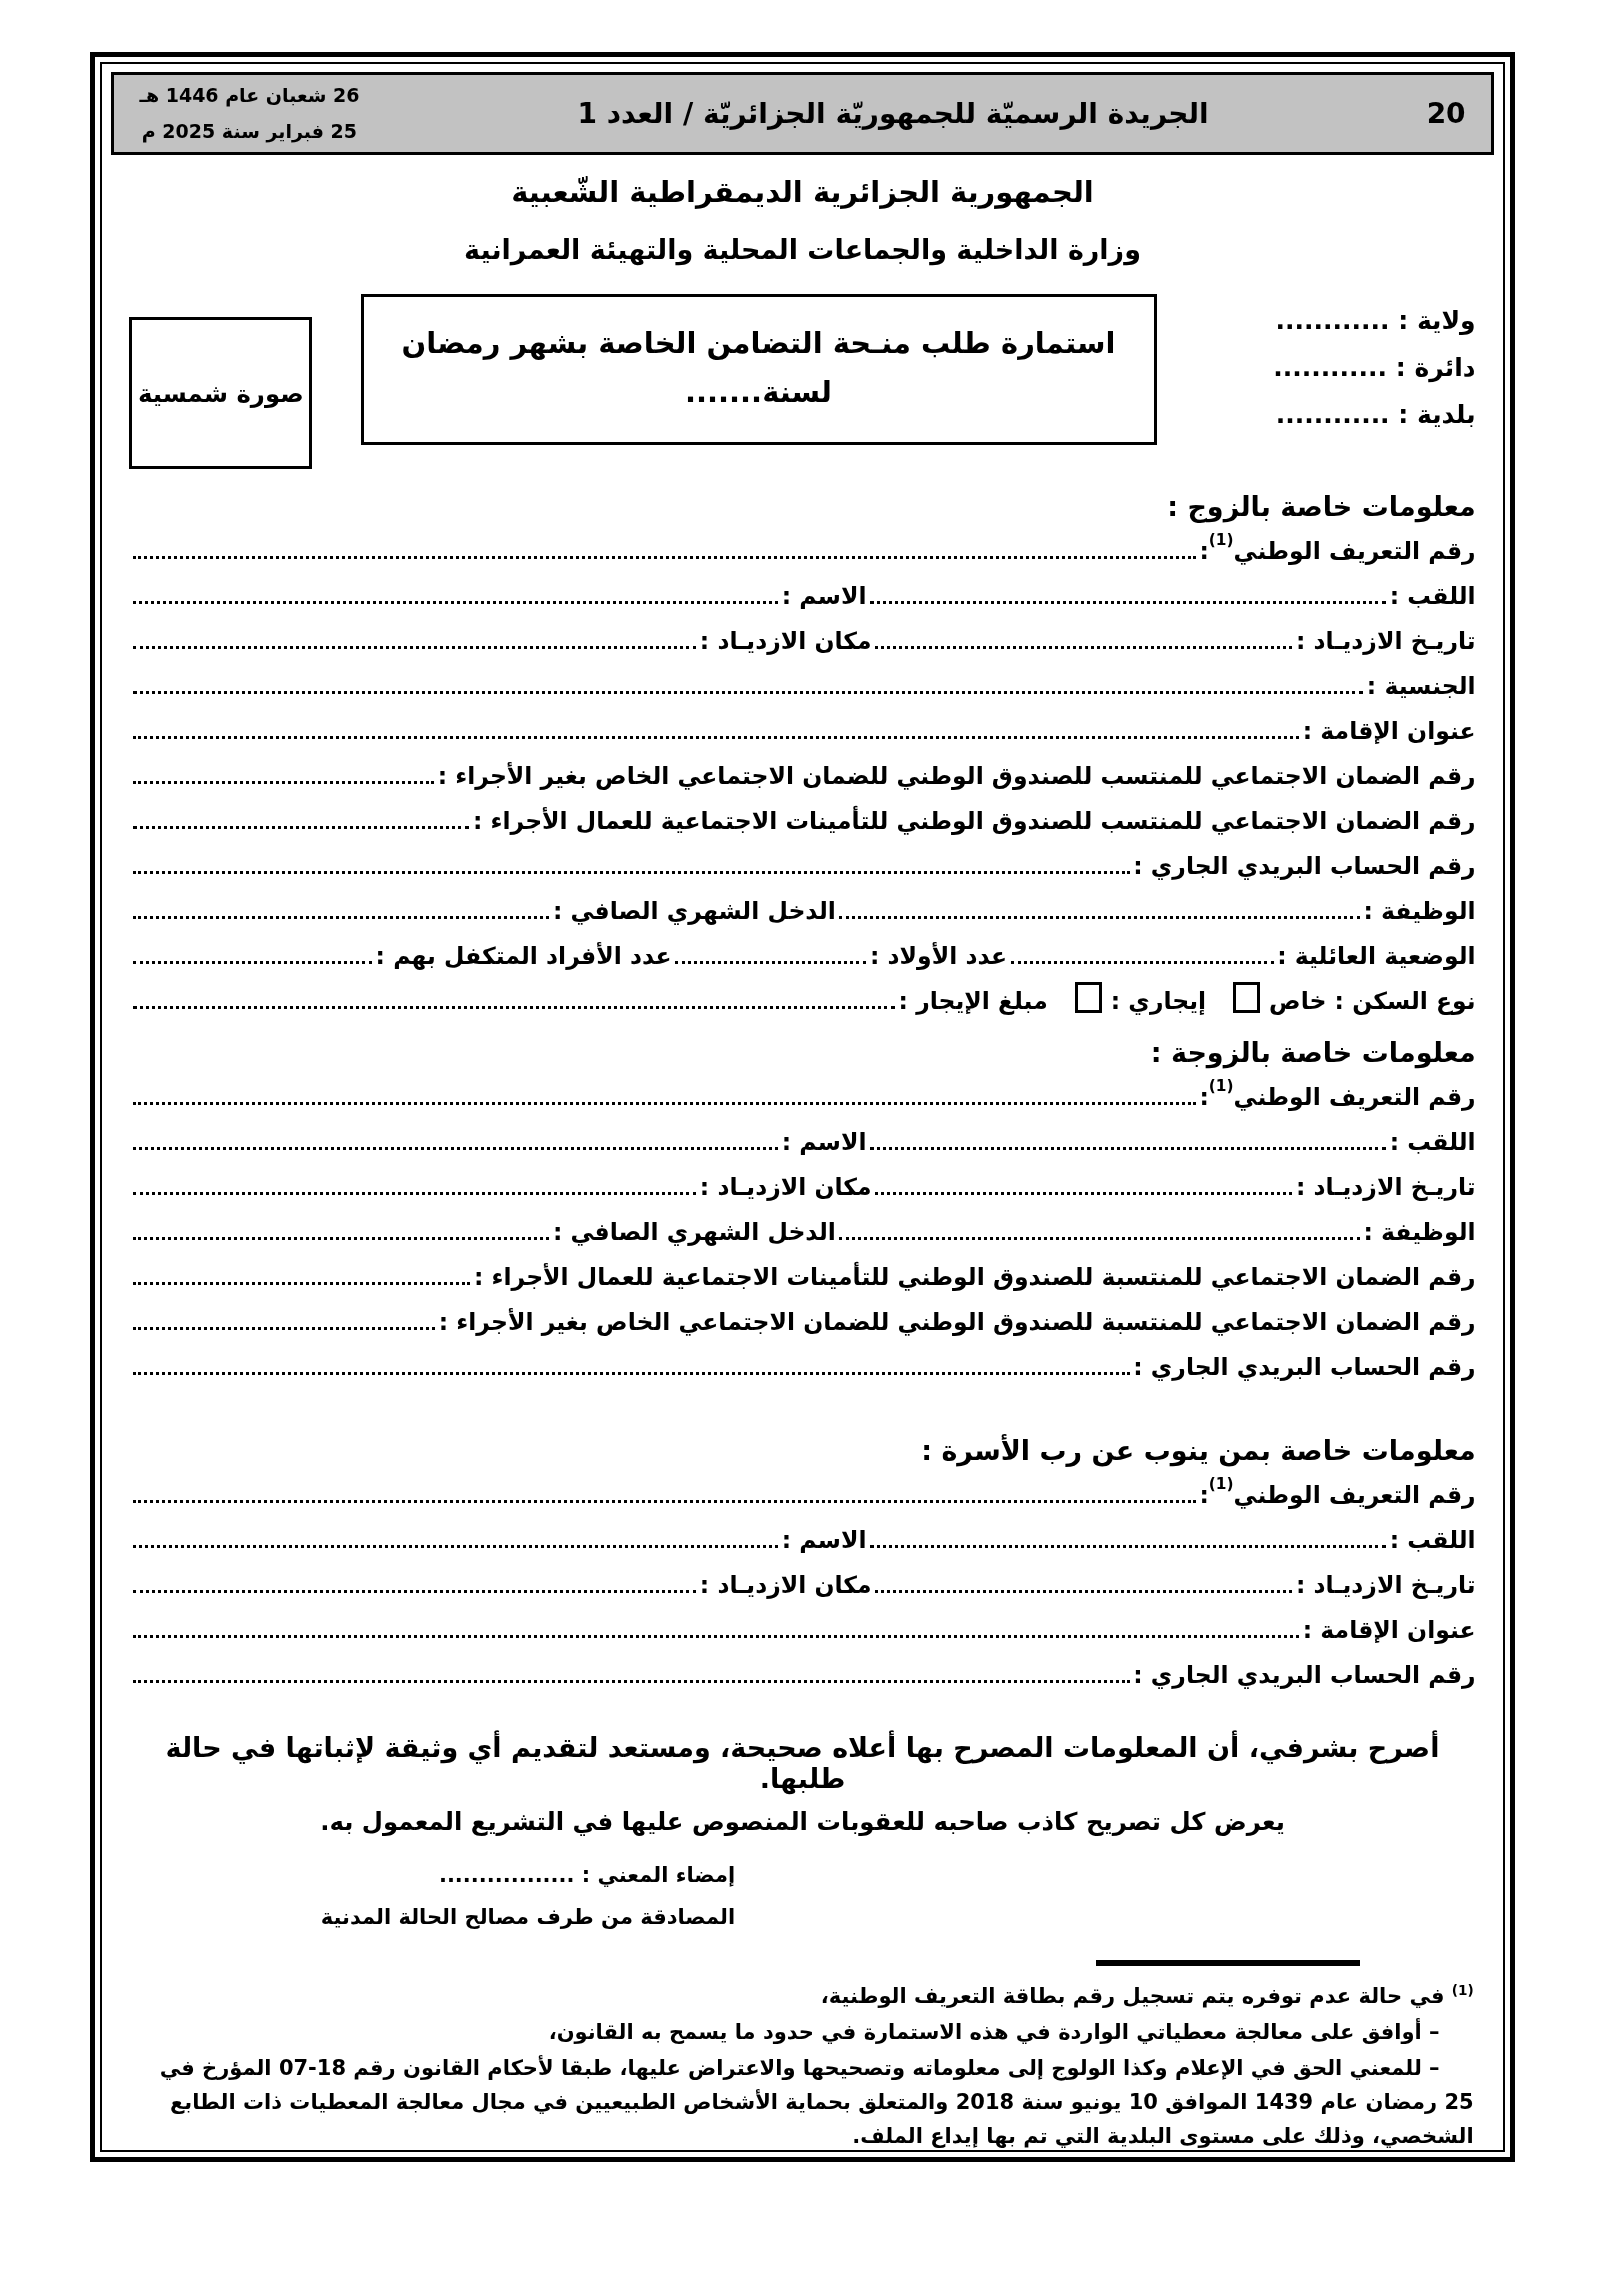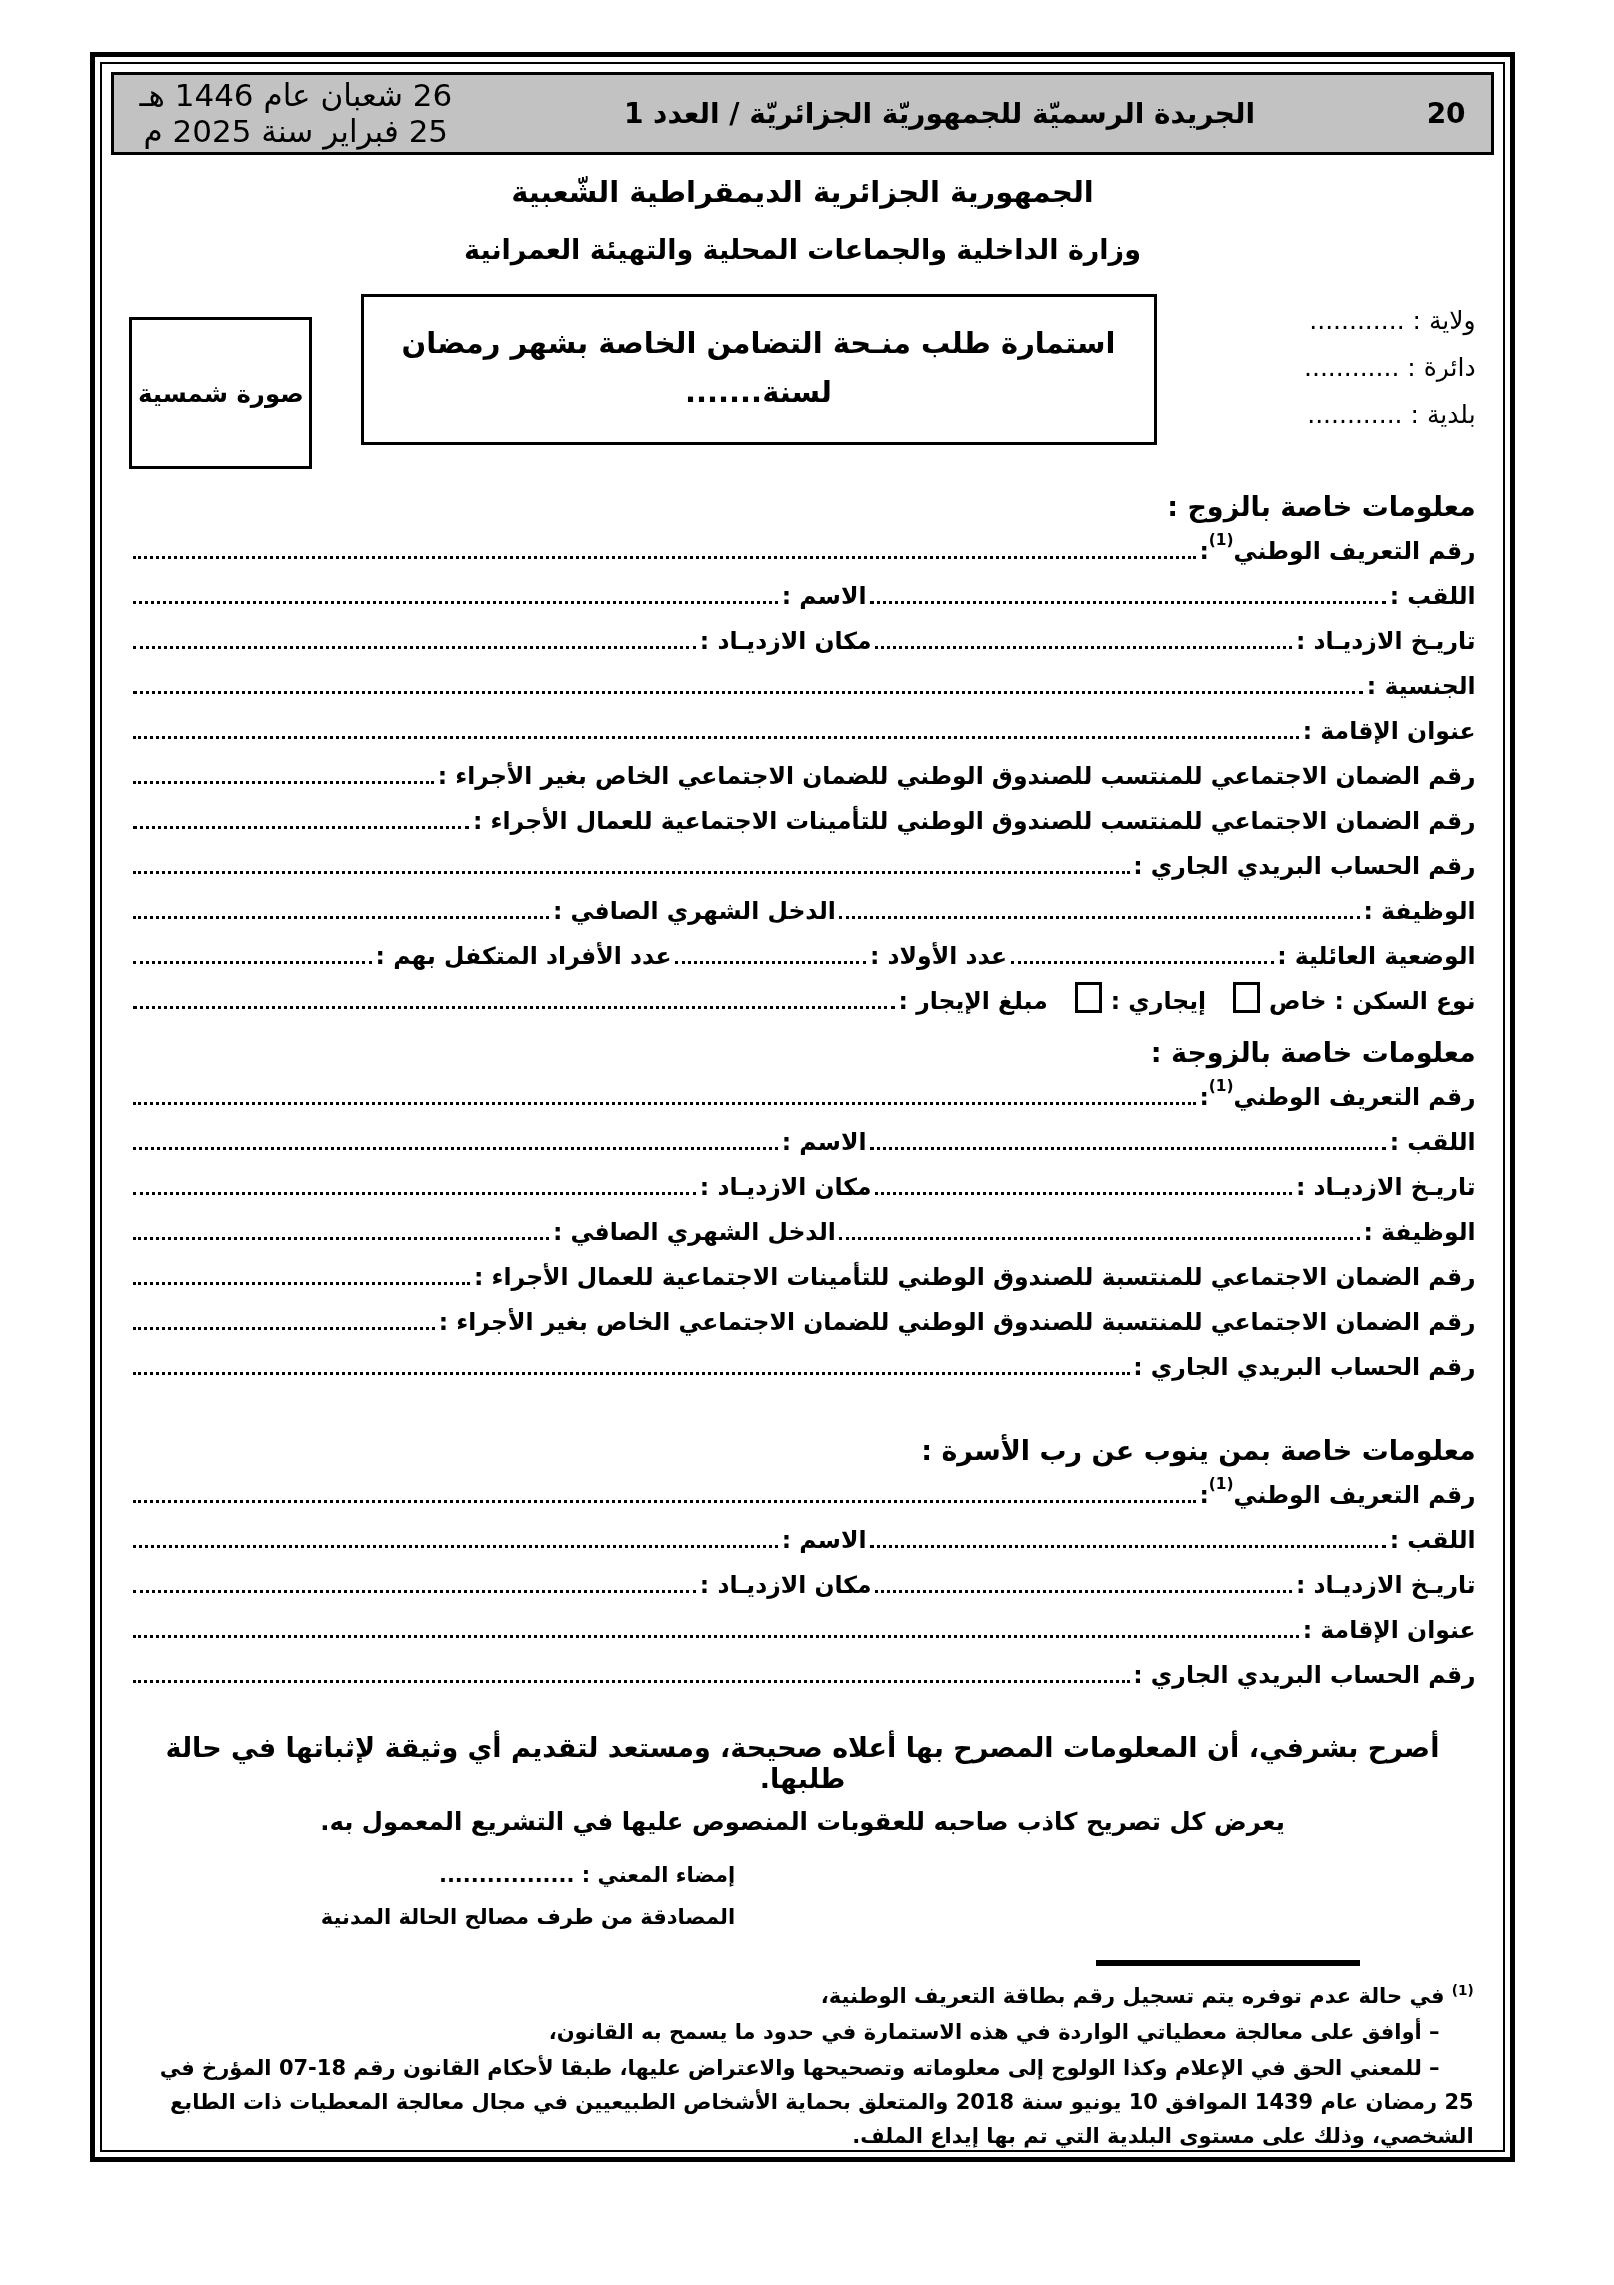--- a/index.html
+++ b/index.html
@@ -15,27 +15,27 @@
     border:2.7px solid #000;width:100%;height:100%;box-sizing:border-box;overflow:hidden;
   }
   
   .band{
     margin:7.2px 9px 0 9px;height:83px;background:var(--band,#c2c2c2);
     border:3.6px solid #000;box-sizing:border-box;
     display:flex;align-items:center;padding:0 25px;
   }
   .band-page{font-size:28px;font-weight:bold;}
   .band-title{flex:1;text-align:center;font-size:28px;font-weight:bold;}
-  .band-dates{font-size:31px;font-weight:normal;text-align:center;line-height:36px;}
+  .band-dates{font-size:19px;font-weight:bold;text-align:center;line-height:36px;}
   .content{padding:0 27px;}
   .republic{margin-top:20px;text-align:center;font-size:29px;font-weight:bold;}
   .ministry{margin-top:25px;text-align:center;font-size:27px;font-weight:bold;}
   
   .top-row{margin-top:29px;display:flex;align-items:flex-start;}
-  .locality{font-size:25px;font-weight:normal;line-height:47px;margin-top:3.6px;width:271px;}
+  .locality{font-size:25px;font-weight:bold;line-height:47px;margin-top:3.6px;width:271px;}
   .form-title-box{
     border:3.6px solid #000;width:796px;box-sizing:border-box;margin:0 auto;
     padding:22px 23.5px 25px 23.5px;font-size:29px;font-weight:bold;text-align:center;line-height:49px;
   }
   .photo-box{
     border:3.6px solid #000;width:183px;height:152px;margin-top:23.5px;box-sizing:border-box;
     display:flex;align-items:center;justify-content:center;font-size:24.4px;font-weight:bold;flex:0 0 auto;
   }
   
   .sec-title{font-size:27px;font-weight:bold;margin-top:20px;}

